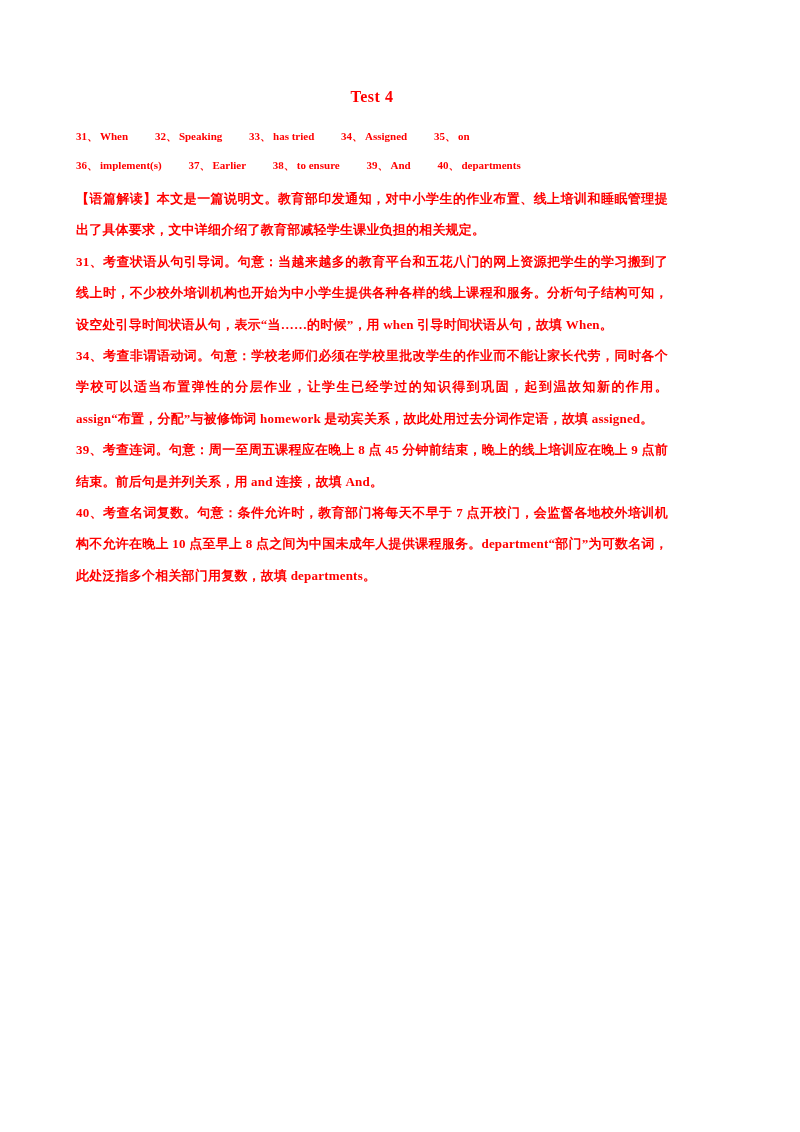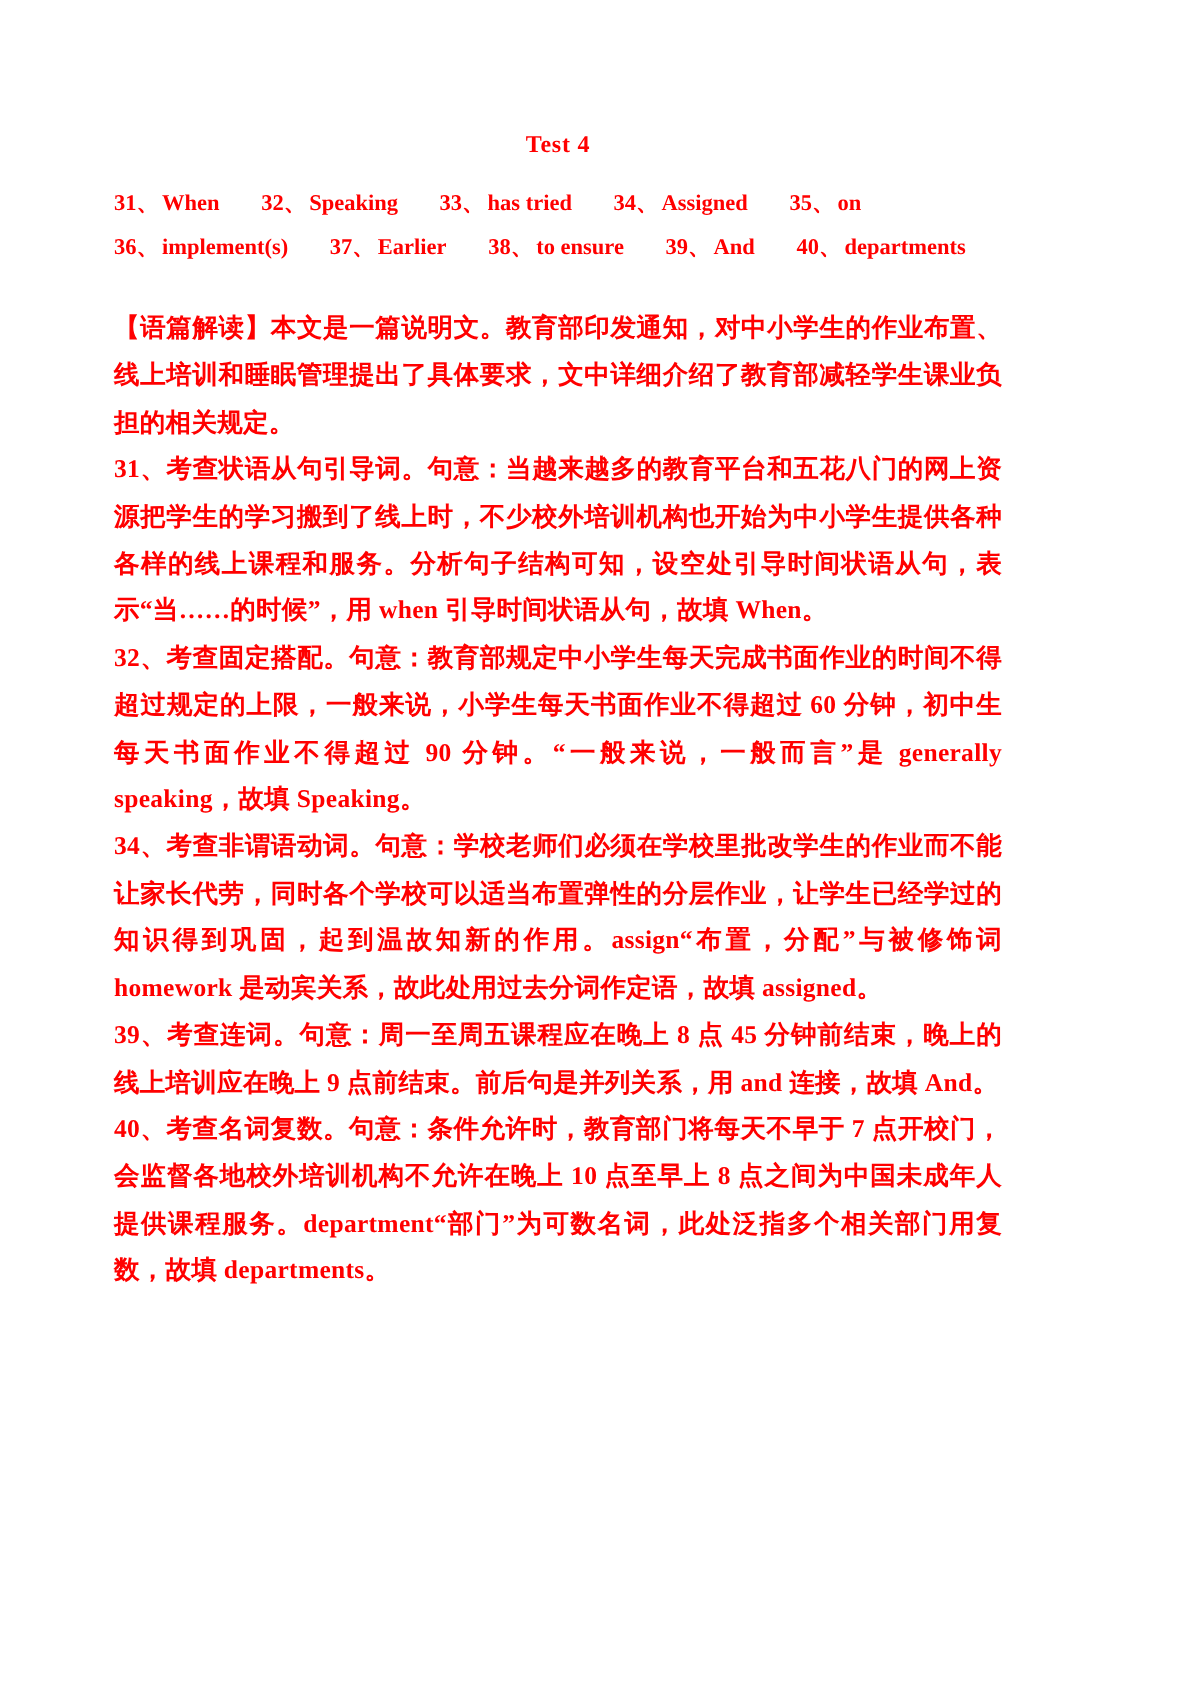--- a/index.html
+++ b/index.html
@@ -17,30 +17,30 @@
     background:#ffffff;
   }
   .title {
     text-align:center;
     font-size:16px;
     line-height:22px;
     margin-bottom:16px;
     letter-spacing:0.5px;
   }
   .answers-row {
-    font-size:15px;
+    font-size:11px;
     line-height:24px;
     margin-bottom:5px;
     white-space:nowrap;
   }
-  .answers-row.last { margin-bottom:26px; }
+  .answers-row.last { margin-bottom:6px; }
   .ans { margin-right:24px; display:inline-block; }
   .ans .no { margin-right:2px; }
   .para {
-    font-size:17px;
+    font-size:13px;
     line-height:31.4px;
     text-align:justify;
     letter-spacing:0.2px;
   }
 </style>
 </head>
 <body>
 
 <div class="page">
 
@@ -57,18 +57,17 @@
   <div class="answers-row last">
     <span class="ans"><span class="no">36、</span><span>implement(s)</span></span>
     <span class="ans"><span class="no">37、</span><span>Earlier</span></span>
     <span class="ans"><span class="no">38、</span><span>to ensure</span></span>
     <span class="ans"><span class="no">39、</span><span>And</span></span>
     <span class="ans"><span class="no">40、</span><span>departments</span></span>
   </div>
 
   <p class="para">【语篇解读】本文是一篇说明文。教育部印发通知，对中小学生的作业布置、线上培训和睡眠管理提出了具体要求，文中详细介绍了教育部减轻学生课业负担的相关规定。</p>
   <p class="para">31、考查状语从句引导词。句意：当越来越多的教育平台和五花八门的网上资源把学生的学习搬到了线上时，不少校外培训机构也开始为中小学生提供各种各样的线上课程和服务。分析句子结构可知，设空处引导时间状语从句，表示“当……的时候”，用 when 引导时间状语从句，故填 When。</p>
-  <p class="para">32、考查固定搭配。句意：教育部规定中小学生每天完成书面作业的时间不得超过规定的上限，一般来说，小学生每天书面作业不得超过 60 分钟，初中生每天书面作业不得超过 90 分钟。“一般来说，一般而言”是 generally speaking，故填 Speaking。</p>
   <p class="para">34、考查非谓语动词。句意：学校老师们必须在学校里批改学生的作业而不能让家长代劳，同时各个学校可以适当布置弹性的分层作业，让学生已经学过的知识得到巩固，起到温故知新的作用。assign“布置，分配”与被修饰词 homework 是动宾关系，故此处用过去分词作定语，故填 assigned。</p>
   <p class="para">39、考查连词。句意：周一至周五课程应在晚上 8 点 45 分钟前结束，晚上的线上培训应在晚上 9 点前结束。前后句是并列关系，用 and 连接，故填 And。</p>
   <p class="para">40、考查名词复数。句意：条件允许时，教育部门将每天不早于 7 点开校门，会监督各地校外培训机构不允许在晚上 10 点至早上 8 点之间为中国未成年人提供课程服务。department“部门”为可数名词，此处泛指多个相关部门用复数，故填 departments。</p>
 
 </div>
 
 </body></html>

